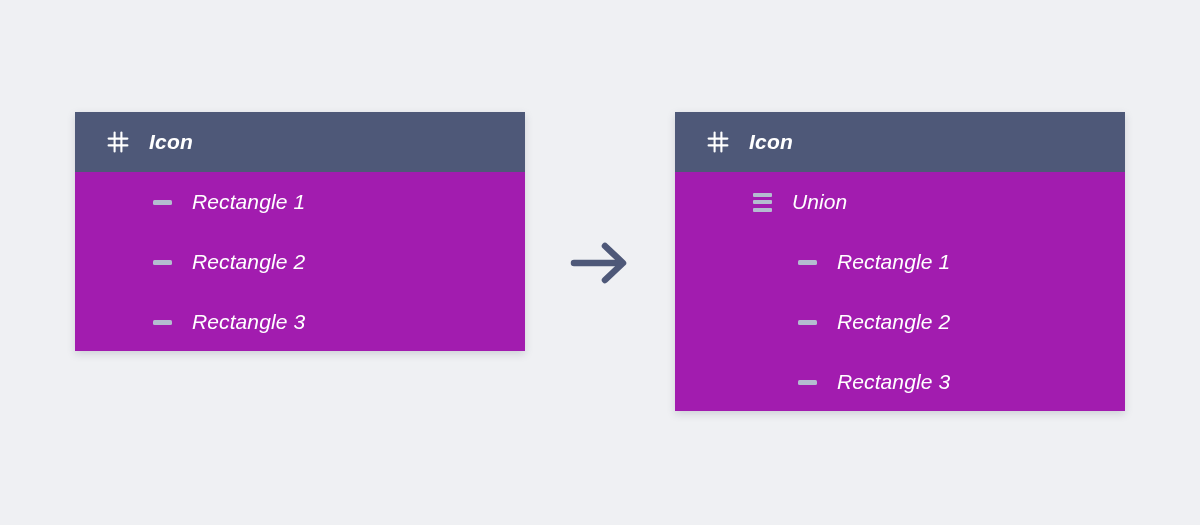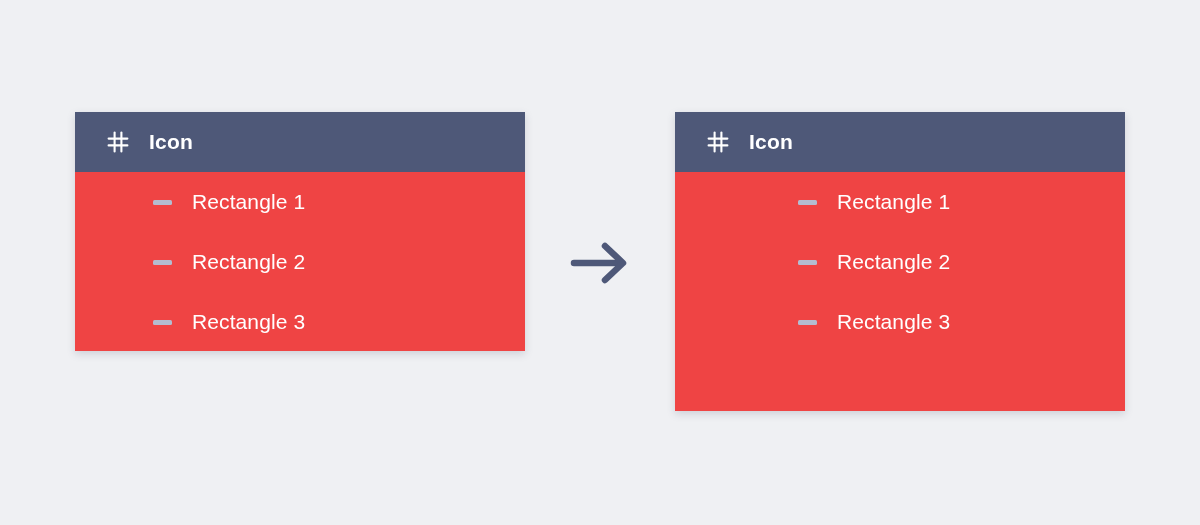--- a/index.html
+++ b/index.html
@@ -16,23 +16,24 @@
   }
 
   .stage {
     position: absolute;
     inset: 0;
   }
 
   
   .panel {
     position: absolute;
-    background: #ef4444;
+    background: #a21caf;
     box-shadow: 0 3px 8px rgba(60, 68, 96, 0.18);
     overflow: hidden;
+    font-style: italic;
   }
   .panel-before {
     left: 75px;
     top: 112px;
     width: 450px;
     height: 239px;
   }
   .panel-after {
     left: 675px;
     top: 112px;
@@ -196,20 +197,28 @@
             <line x1="1.6" y1="7.6" x2="20.4" y2="7.6"></line>
             <line x1="1.6" y1="14.4" x2="20.4" y2="14.4"></line>
           </g>
         </svg>
       </span>
       <span class="panel-header-title">Icon</span>
     </div>
 
     <div class="panel-body">
 
+      <div class="row indent-1">
+        <span class="icon union-icon">
+          <span></span>
+            <span></span>
+            <span></span>
+        </span>
+        <span class="row-label">Union</span>
+      </div>
 
       <div class="row indent-2">
         <span class="icon dash-icon">
             <span></span>
           </span>
         <span class="row-label">Rectangle 1</span>
       </div>
 
       <div class="row indent-2">
         <span class="icon dash-icon">

